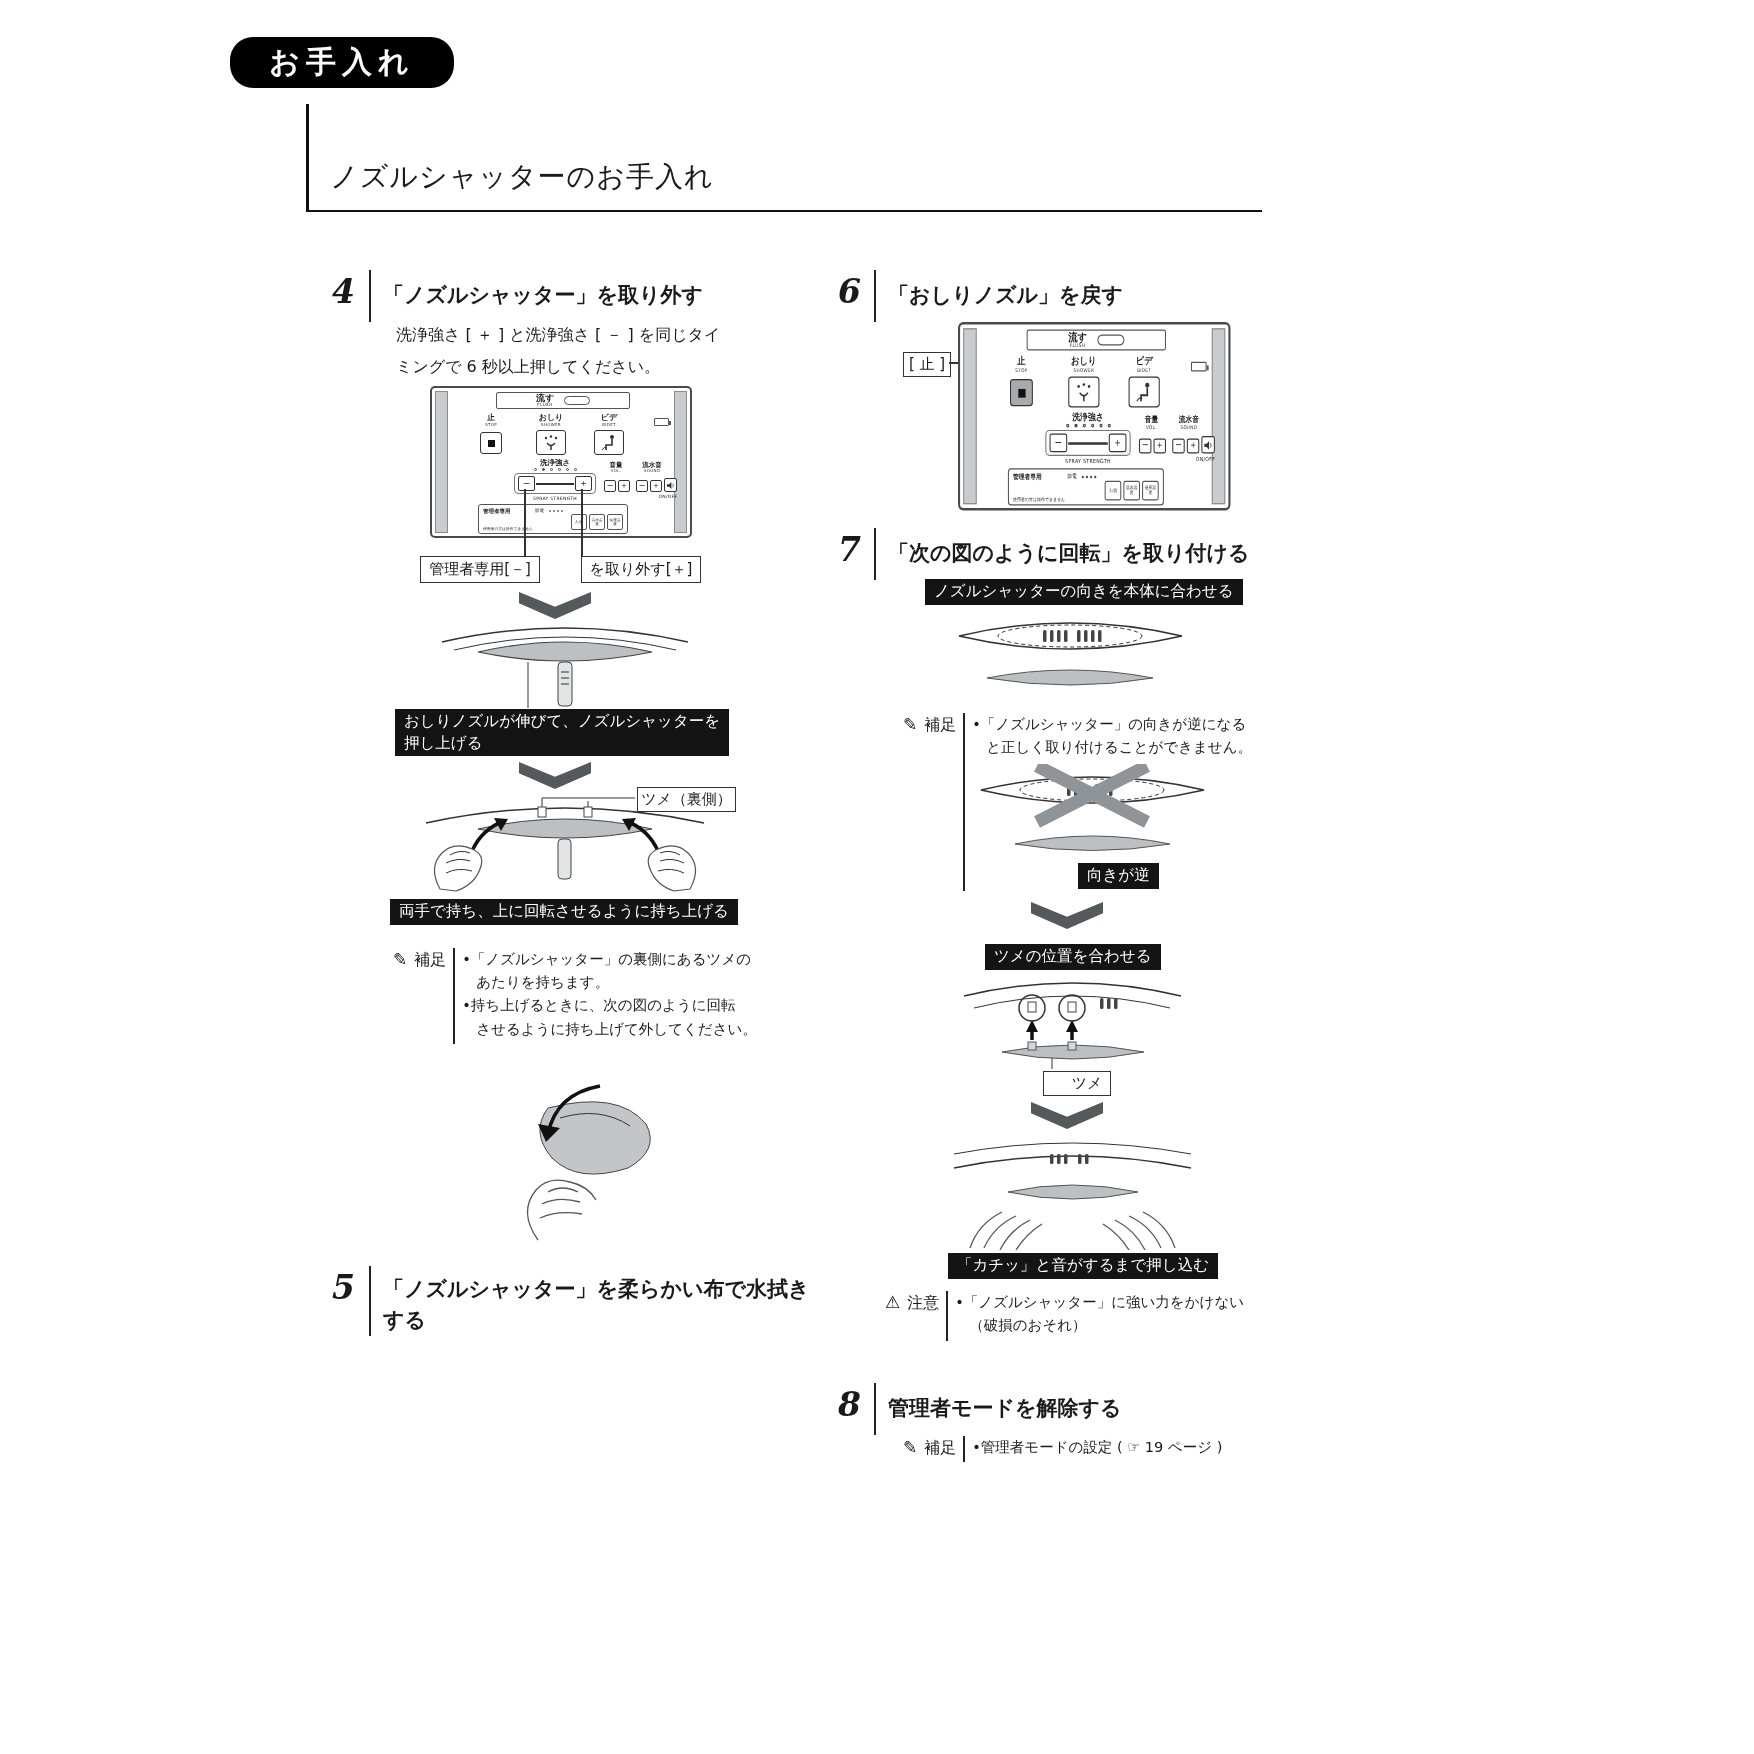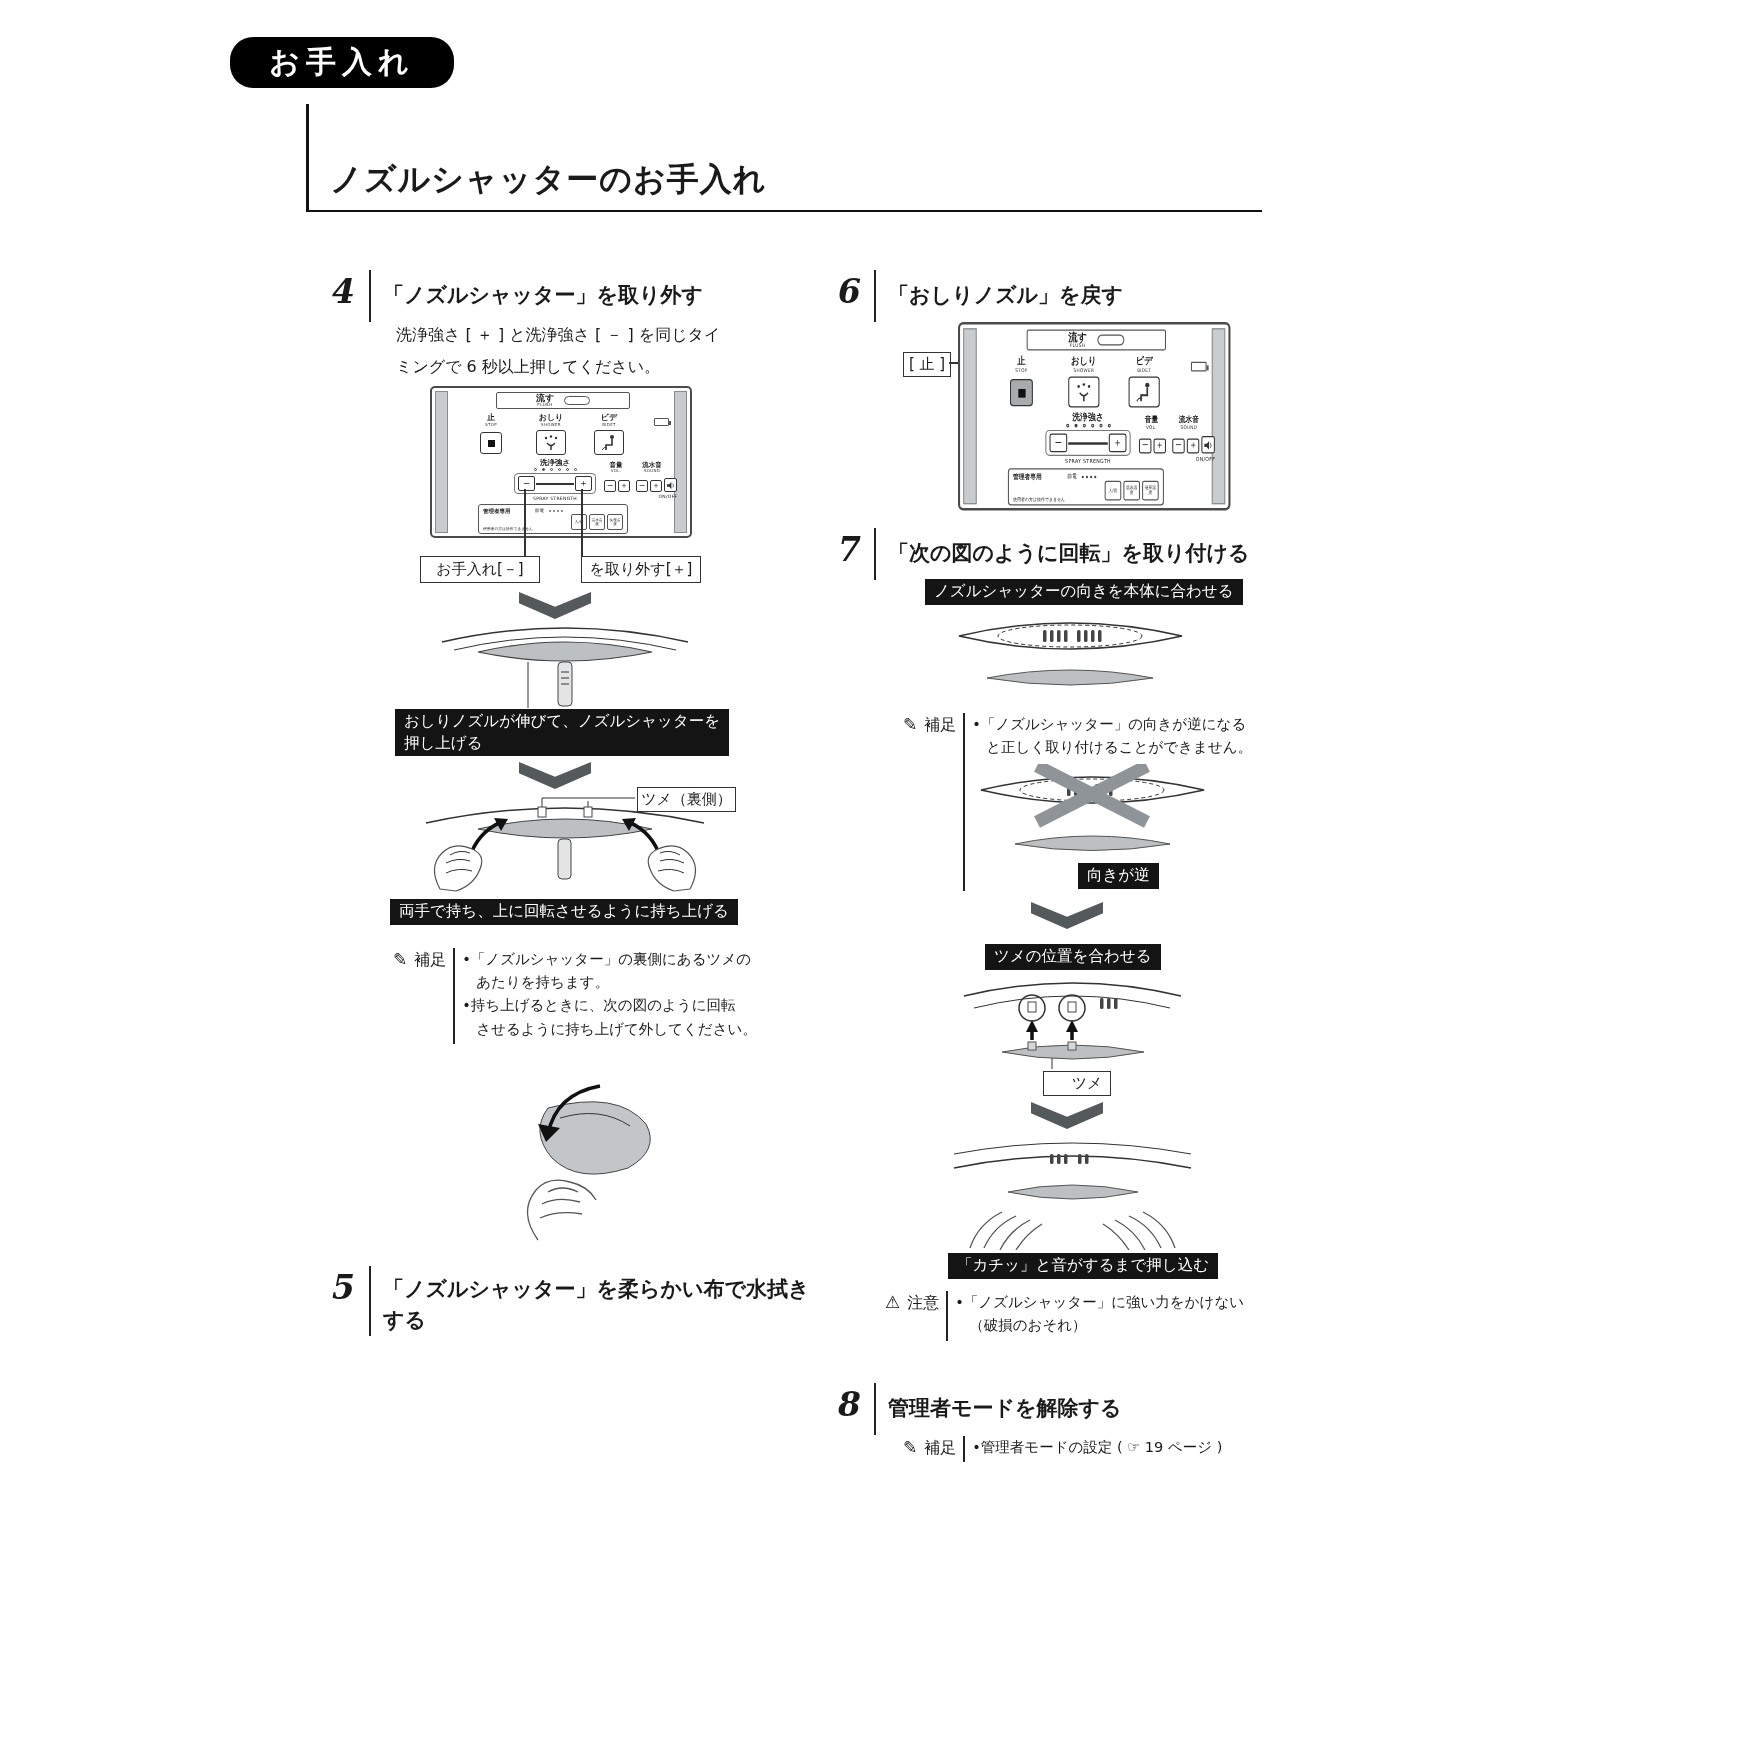--- a/index.html
+++ b/index.html
@@ -3,21 +3,21 @@
 <meta charset="utf-8">
 <style>
   html,body{margin:0;padding:0;background:#fff;}
   .page{position:relative;width:1754px;height:1754px;background:#fff;overflow:hidden;
         font-family:"DejaVu Sans","Liberation Sans",sans-serif;color:#1a1a1a;}
   .abs{position:absolute;}
   .badge{background:#000;color:#fff;font-weight:700;font-size:30px;letter-spacing:6px;
          display:flex;align-items:center;justify-content:center;}
   .vbar{background:#111;}
   .hrule{background:#111;}
-  .main-title{font-size:32px;font-weight:700;letter-spacing:1px;white-space:nowrap;}
+  .main-title{font-size:28px;font-weight:400;letter-spacing:1px;white-space:nowrap;}
   .step-num{font-family:"DejaVu Serif","Liberation Serif",serif;font-style:italic;font-size:33px;font-weight:600;}
   .step-rule{width:2px;background:#222;}
   .step-title{font-size:21px;font-weight:700;white-space:nowrap;}
   .body-text{font-size:16px;white-space:nowrap;}
   .bcap{background:#141414;color:#fff;font-size:15.5px;line-height:1.4;padding:2px 9px;white-space:nowrap;}
   .blabel{border:1.5px solid #333;background:#fff;font-size:15px;display:flex;align-items:center;
           justify-content:center;white-space:nowrap;}
   .chev{width:72px;height:27px;background:#54595c;
         clip-path:polygon(0 0,50% 55%,100% 0,100% 42%,50% 100%,0 42%);}
   .hline{background:#333;height:1.5px;}
@@ -176,21 +176,21 @@
         </div>
       <div class="adm-btn" style="left:92px;">入/切</div>
       <div class="adm-btn" style="left:110px;">温水温度</div>
       <div class="adm-btn" style="left:128px;">便座温度</div>
       <div class="adm-note">使用者の方は操作できません</div>
     </div>
   </div>
 
   <div class="abs vline" style="left:524px;top:489px;height:67px;"></div>
   <div class="abs vline" style="left:581px;top:489px;height:67px;"></div>
-  <div class="abs blabel" style="left:420px;top:556px;width:118px;height:25px;">お手入れ[－]</div>
+  <div class="abs blabel" style="left:420px;top:556px;width:118px;height:25px;">管理者専用[－]</div>
   <div class="abs blabel" style="left:581px;top:556px;width:118px;height:25px;">を取り外す[＋]</div>
 
   <div class="abs chev" style="left:519px;top:592px;"></div>
 
   <svg class="abs" style="left:440px;top:620px;" width="250" height="88" viewBox="0 0 250 88">
     <path class="ln" d="M2,22 Q125,-6 248,22"></path>
     <path class="ln thin" d="M14,30 Q125,4 236,30"></path>
     <line class="ln thin" x1="88" y1="42" x2="88" y2="88"></line>
     <path d="M38,32 Q125,12 212,32 Q125,50 38,32 Z" fill="#bcc0c2" stroke="#444" stroke-width="1.2"></path>
     <g>

